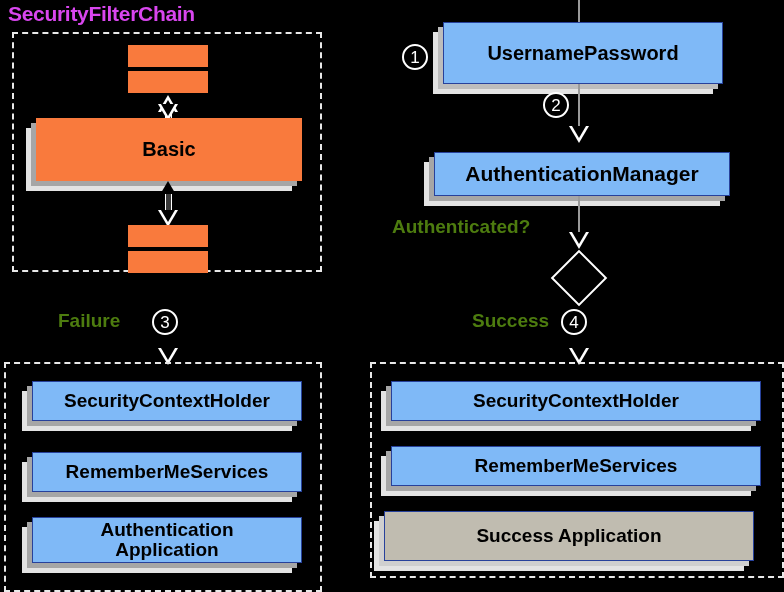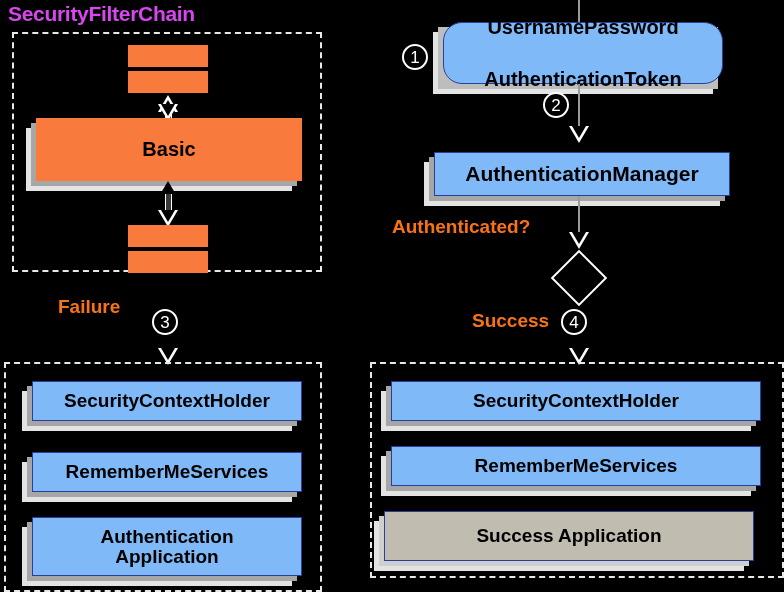--- a/index.html
+++ b/index.html
@@ -72,21 +72,21 @@
     justify-content: center;
     text-align: center;
     font-weight: bold;
     color: #000000;
     line-height: 1.05;
   }
 
   .face.blue  { background: #7fb9f7; border: 1px solid #27419b; }
   .face.gray  { background: #c0bcb0; border: 1px solid #27419b; }
   .face.orange{ background: #f97a3d; border: 1px solid #f97a3d; }
-  .face.rounded { border-radius: 19px; gap: 31px; }
+  .face.rounded { border-radius: 0; gap: 31px; }
 
   
   .strip {
     position: absolute;
     background: #f97a3d;
     box-sizing: border-box;
   }
 
   
   .vline {
@@ -171,21 +171,21 @@
     display: flex;
     align-items: center;
     justify-content: center;
     box-sizing: border-box;
     line-height: 1;
   }
 
   
   .edge-label {
     position: absolute;
-    color: #f97316;
+    color: #4d7c0f;
     font-size: 19px;
     font-weight: bold;
     white-space: nowrap;
     text-shadow: 0 0 1px #000;
   }
 </style>
 </head>
 <body>
 
 <div id="canvas">
@@ -218,42 +218,41 @@
 
   <div class="vline" style="left:578px; top:0px; height:24px;"></div>
 
   <div class="step-circle" style="left:402px; top:44px;">1</div>
 
   <div class="node" style="left:443px; top:22px; width:280px; height:62px;">
     <div class="sheet-light"></div>
     <div class="sheet-mid" style="background:#bdbdbd;"></div>
     <div class="face blue rounded" style="font-size:20px; flex-direction:column;">
       <span>UsernamePassword</span>
-      <span>AuthenticationToken</span>
     </div>
   </div>
 
   <div class="vline" style="left:578px; top:84px; height:50px;"></div>
   <div class="arrow-down-hollow" style="left:569px; top:126px;"></div>
   <div class="step-circle" style="left:543px; top:92px;">2</div>
 
   <div class="node" style="left:434px; top:152px; width:296px; height:44px;">
     <div class="sheet-light"></div>
     <div class="sheet-mid"></div>
     <div class="face blue" style="font-size:21px;">AuthenticationManager</div>
   </div>
 
   <div class="vline" style="left:578px; top:196px; height:44px;"></div>
   <div class="arrow-down-hollow" style="left:569px; top:232px;"></div>
 
   <div class="edge-label" style="left:392px; top:216px;">Authenticated?</div>
 
   <div class="diamond" style="left:559px; top:258px;"></div>
 
-  <div class="edge-label" style="left:58px; top:296px;">Failure</div>
+  <div class="edge-label" style="left:58px; top:310px;">Failure</div>
   <div class="step-circle" style="left:152px; top:309px;">3</div>
 
   <div class="edge-label" style="left:452px; top:310px;margin-left:20px;">Success</div>
   <div class="step-circle" style="left:561px; top:309px;">4</div>
 
   <div class="arrow-down-hollow" style="left:158px; top:348px;"></div>
   <div class="arrow-down-hollow" style="left:569px; top:348px;"></div>
 
   <div class="panel" style="left:4px; top:362px; width:318px; height:230px;"></div>
 
@@ -262,21 +261,21 @@
     <div class="sheet-mid"></div>
     <div class="face blue" style="font-size:19px;">SecurityContextHolder</div>
   </div>
 
   <div class="node" style="left:32px; top:452px; width:270px; height:40px;">
     <div class="sheet-light"></div>
     <div class="sheet-mid"></div>
     <div class="face blue" style="font-size:19px;">RememberMeServices</div>
   </div>
 
-  <div class="node" style="left:32px; top:517px; width:270px; height:59px;">
+  <div class="node" style="left:32px; top:517px; width:270px; height:46px;">
     <div class="sheet-light"></div>
     <div class="sheet-mid"></div>
     <div class="face blue" style="font-size:19px; flex-direction:column;">
       <span>Authentication</span>
       <span>Application</span>
     </div>
   </div>
 
   <div class="panel" style="left:370px; top:362px; width:414px; height:216px;"></div>
 

